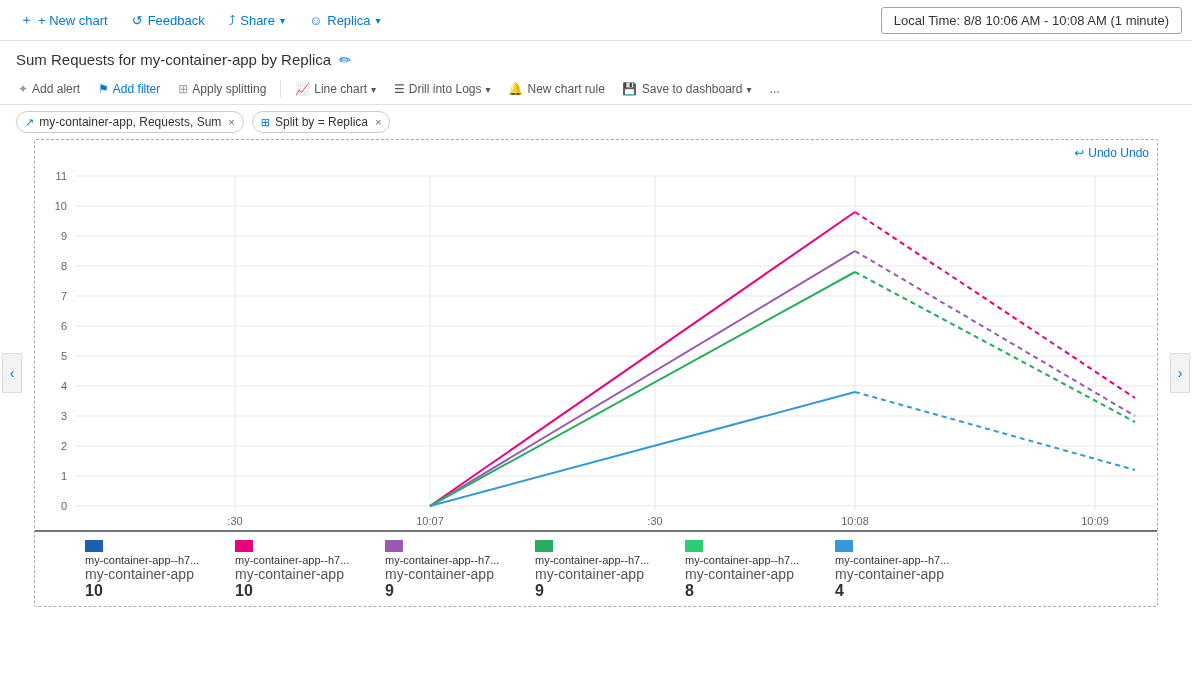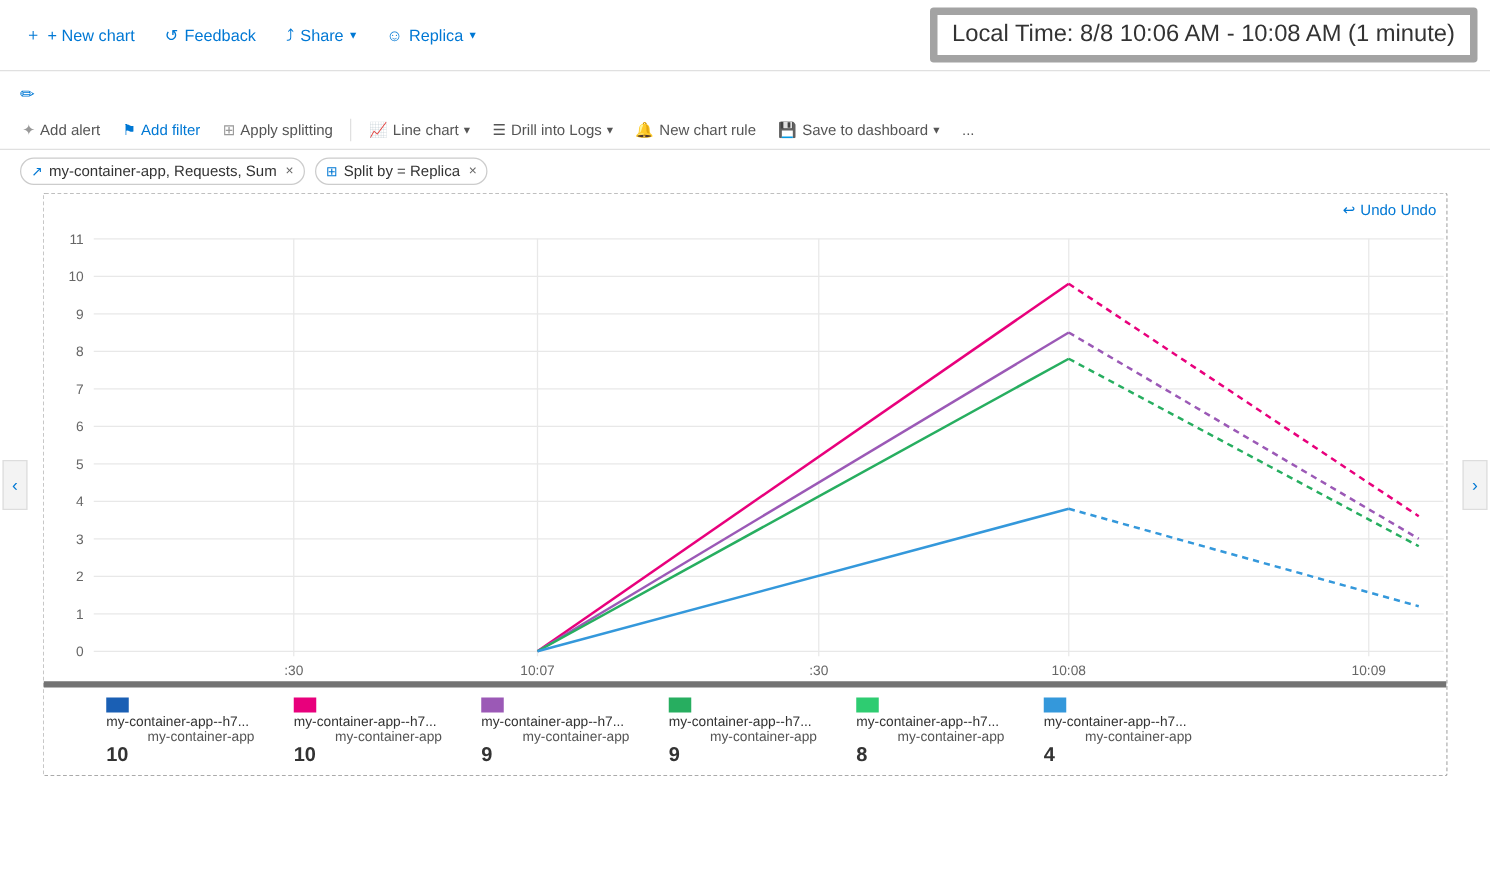--- a/index.html
+++ b/index.html
@@ -10,22 +10,22 @@
       display: flex; align-items: center; padding: 6px 10px; border-bottom: 1px solid #e0e0e0;
       gap: 4px;
     }
     .toolbar-btn {
       display: flex; align-items: center; gap: 5px; padding: 5px 10px;
       color: #0078d4; cursor: pointer; border: none; background: none; font-size: 13px;
       border-radius: 2px;
     }
     .toolbar-right { margin-left: auto; }
     .time-selector {
-      border: 6px solid #a3a3a3; border-radius: 3px; padding: 5px 12px;
-      font-size: 19px; color: #333; cursor: pointer;
+      border: 1px solid #a3a3a3; border-radius: 3px; padding: 5px 12px;
+      font-size: 13px; color: #333; cursor: pointer;
     }
 
     
     .title-bar {
       padding: 10px 16px 6px; display: flex; align-items: center; gap: 8px;
     }
     .chart-title { font-size: 15px; font-weight: 500; color: #333; }
     .edit-icon { color: #0078d4; cursor: pointer; font-size: 14px; }
 
     
@@ -70,31 +70,31 @@
       cursor: pointer; display: flex; align-items: center; justify-content: center;
       color: #0078d4; font-size: 14px; z-index: 10;
     }
     .nav-arrow.left { left: -22px; }
     .nav-arrow.right { right: -22px; }
 
     svg.chart-svg { display: block; }
 
     
     .legend-area {
-      display: flex; gap: 0; padding: 6px 10px 4px 50px; border-top: 5px solid #737373;
+      display: flex; gap: 0; padding: 6px 10px 4px 50px; border-top: 2px solid #737373;
       overflow: hidden;
     }
     .legend-item {
       display: flex; flex-direction: column; min-width: 150px; padding: 2px 8px 2px 0;
     }
     .legend-color-bar {
       width: 18px; height: 12px; margin-bottom: 2px;
     }
     .legend-name { font-size: 11px; color: #333; white-space: nowrap; overflow: hidden; text-overflow: ellipsis; max-width: 140px; }
-    .legend-sub { font-size: 11px; color: #555; margin-left: 33px; }
+    .legend-sub { font-size: 14px; color: #555; }
     .legend-val { font-size: 16px; font-weight: 600; color: #333; }
     .legend-row { display: flex; align-items: flex-start; gap: 4px; }
 
     .dropdown-arrow { font-size: 10px; }
   </style>
 </head>
 <body>
 
 <div class="top-toolbar">
   <button class="toolbar-btn">
@@ -116,20 +116,21 @@
     <span class="dropdown-arrow">▾</span>
   </button>
   <div class="toolbar-right">
     <div class="time-selector">
       <span>Local Time: 8/8 10:06 AM - 10:08 AM (1 minute)</span>
     </div>
   </div>
 </div>
 
 <div class="title-bar">
+  <span class="chart-title">Sum Requests for my-container-app by Replica</span>
   <span class="edit-icon">✏</span>
 </div>
 
 <div class="chart-toolbar">
   <button class="chart-toolbar-btn">
     <span style="color:#999">✦</span>
     <span>Add alert</span>
   </button>
   <button class="chart-toolbar-btn blue">
     <span>⚑</span>

